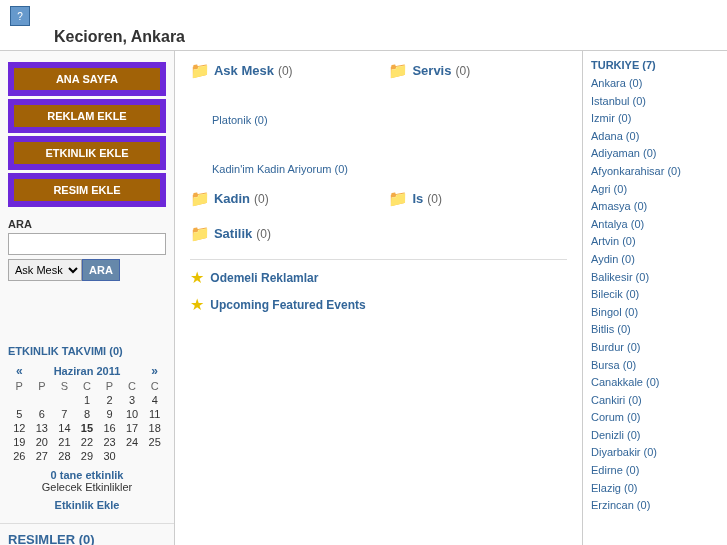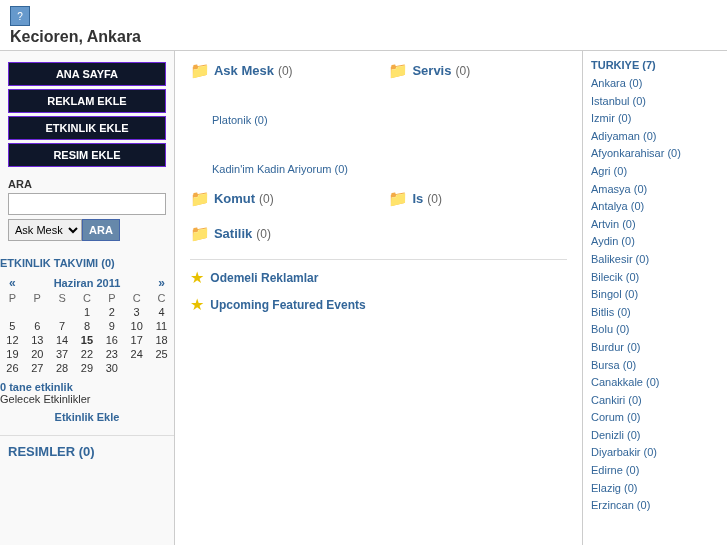--- a/index.html
+++ b/index.html
@@ -1,51 +1,51 @@
 <!DOCTYPE html>
 <html><head>
   <meta charset="utf-8">
   <style>
     * { margin: 0; padding: 0; box-sizing: border-box; }
     body { font-family: Arial, sans-serif; font-size: 12px; background: #fff; color: #333; width: 727px; height: 545px; overflow: hidden; }
 
     
     #header { padding: 6px 10px 4px 10px; border-bottom: 1px solid #ccc; }
     #header-icon { width: 20px; height: 20px; background: #6699cc; border: 1px solid #336699; display: inline-block; vertical-align: middle; font-size: 10px; color: #fff; text-align: center; line-height: 20px; }
-    #header-title { font-size: 16px; font-weight: bold; display: block; margin-top: 2px; }
+    #header-title { font-size: 16px; font-weight: bold; display: block; margin-top: 2px; margin-left: 44px; }
     #header-date { font-size: 11px; color: #666; }
 
     
     #layout { display: flex; height: calc(545px - 50px); }
 
     
     #left-sidebar { width: 175px; min-width: 175px; border-right: 1px solid #ccc; padding: 8px 0; background: #f9f9f9; }
 
-    .nav-button { display: block; background: #0f172a; color: #fff; text-align: center; padding: 5px 0; margin: 3px 8px; font-size: 11px; font-weight: bold; cursor: pointer; text-decoration: none; border: 1px solid #6d28d9; }
+    .nav-button { display: block; background: #a16207; color: #fff; text-align: center; padding: 5px 0; margin: 3px 8px; font-size: 11px; font-weight: bold; cursor: pointer; text-decoration: none; border: 6px solid #6d28d9; }
 
     #search-section { padding: 8px 8px 4px 8px; }
     #search-label { font-size: 11px; font-weight: bold; margin-bottom: 3px; display: block; }
     #search-input-row { display: flex; gap: 0; margin-bottom: 4px; }
     #search-text { flex: 1; border: 1px solid #aaa; padding: 2px 4px; font-size: 11px; height: 22px; }
     #search-dropdown { border: 1px solid #aaa; border-right: none; background: #f0f0f0; font-size: 11px; padding: 0 2px; height: 22px; }
     #search-btn { background: #6688aa; color: #fff; border: 1px solid #4466aa; font-size: 11px; font-weight: bold; padding: 0 6px; cursor: pointer; height: 22px; }
 
-    #etkinlik-section { padding: 8px 0; }
+    #etkinlik-section { padding: 8px 8px; margin-top: 48px; }
     #etkinlik-title { font-size: 11px; font-weight: bold; color: #336699; margin-bottom: 6px; }
 
     
     #calendar { width: 100%; border-collapse: collapse; font-size: 11px; }
     #calendar th.month-header { font-weight: bold; color: #336699; padding: 2px 0; }
     #calendar th.nav { cursor: pointer; color: #336699; font-weight: bold; font-size: 12px; }
     #calendar th.day-header { text-align: center; color: #666; font-weight: normal; padding: 1px; }
     #calendar td { text-align: center; padding: 1px 2px; color: #333; cursor: pointer; }
     #calendar td.empty { color: #ccc; }
     #calendar td.today { font-weight: bold; }
 
-    #etkinlik-summary { text-align: left; padding: 6px 0 4px 0; font-size: 11px; }
+    #etkinlik-summary { text-align: center; padding: 6px 0 4px 0; font-size: 11px; }
     #etkinlik-summary .zero { font-weight: bold; color: #336699; }
     #etkinlik-link { display: block; text-align: center; color: #336699; text-decoration: none; font-size: 11px; font-weight: bold; margin-top: 2px; }
 
     #resimler-section { padding: 8px; border-top: 1px solid #ddd; margin-top: 4px; }
     #resimler-title { font-size: 13px; font-weight: bold; color: #336699; }
 
     
     #main-content { flex: 1; padding: 10px 15px; overflow-y: auto; }
 
     .category-row { display: flex; gap: 20px; margin-bottom: 12px; }
@@ -143,21 +143,21 @@
           <td>13</td>
           <td>14</td>
           <td class="today">15</td>
           <td>16</td>
           <td>17</td>
           <td>18</td>
         </tr>
         <tr>
           <td>19</td>
           <td>20</td>
-          <td>37</td>
+          <td>21</td>
           <td>22</td>
           <td>23</td>
           <td>24</td>
           <td>25</td>
         </tr>
         <tr>
           <td>26</td>
           <td>27</td>
           <td>28</td>
           <td>29</td>
@@ -201,21 +201,21 @@
           <a class="category-name" href="#">Servis</a>
           <span class="category-count">(0)</span>
         </div>
       </div>
     </div>
 
     <div class="category-row">
       <div class="category-item">
         <div class="category-header">
           <span class="folder-icon">📁</span>
-          <a class="category-name" href="#">Komut</a>
+          <a class="category-name" href="#">Kadin</a>
           <span class="category-count">(0)</span>
         </div>
       </div>
 
       <div class="category-item">
         <div class="category-header">
           <span class="folder-icon">📁</span>
           <a class="category-name" href="#">Is</a>
           <span class="category-count">(0)</span>
         </div>
@@ -247,32 +247,32 @@
     </div>
 
   </div>
 
   <div id="right-sidebar">
     <div id="turkey-title">TURKIYE (7)</div>
     <div id="city-list">
     <a class="city-link" href="#">Ankara (0)</a>
         <a class="city-link" href="#">Istanbul (0)</a>
         <a class="city-link" href="#">Izmir (0)</a>
+        <a class="city-link" href="#">Adana (0)</a>
         <a class="city-link" href="#">Adiyaman (0)</a>
         <a class="city-link" href="#">Afyonkarahisar (0)</a>
         <a class="city-link" href="#">Agri (0)</a>
         <a class="city-link" href="#">Amasya (0)</a>
         <a class="city-link" href="#">Antalya (0)</a>
         <a class="city-link" href="#">Artvin (0)</a>
         <a class="city-link" href="#">Aydin (0)</a>
         <a class="city-link" href="#">Balikesir (0)</a>
         <a class="city-link" href="#">Bilecik (0)</a>
         <a class="city-link" href="#">Bingol (0)</a>
         <a class="city-link" href="#">Bitlis (0)</a>
-        <a class="city-link" href="#">Bolu (0)</a>
         <a class="city-link" href="#">Burdur (0)</a>
         <a class="city-link" href="#">Bursa (0)</a>
         <a class="city-link" href="#">Canakkale (0)</a>
         <a class="city-link" href="#">Cankiri (0)</a>
         <a class="city-link" href="#">Corum (0)</a>
         <a class="city-link" href="#">Denizli (0)</a>
         <a class="city-link" href="#">Diyarbakir (0)</a>
         <a class="city-link" href="#">Edirne (0)</a>
         <a class="city-link" href="#">Elazig (0)</a>
         <a class="city-link" href="#">Erzincan (0)</a>

